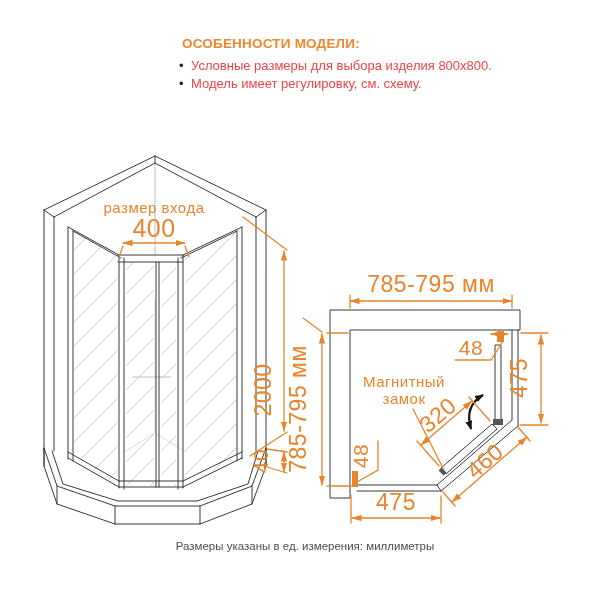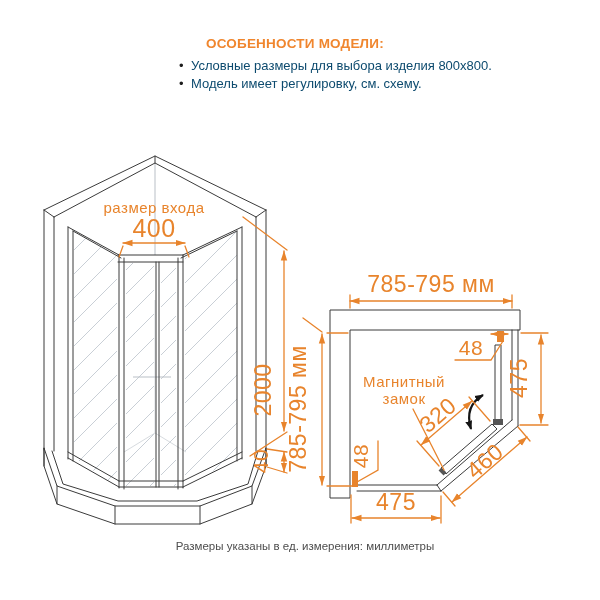--- a/index.html
+++ b/index.html
@@ -1,23 +1,23 @@
 <!DOCTYPE html>
 <html><head>
 <meta charset="utf-8">
 <style>
   html,body{margin:0;padding:0;background:#fff;}
   body{width:600px;height:600px;position:relative;overflow:hidden;
        font-family:"Liberation Sans",sans-serif;}
   .features{position:absolute;left:178px;top:36px;width:372px;}
   .features .title{font-size:13.5px;font-weight:bold;color:#F0862E;
-       margin:0 0 6px 28px;letter-spacing:.2px;}
+       margin:0 0 6px 4px;letter-spacing:.2px;}
   .features ul{margin:0;padding:0;list-style:none;}
   .features li{position:relative;padding-left:13px;font-size:13px;
-       line-height:17.5px;color:#0c4a6e;}
+       line-height:17.5px;color:#ef4444;}
   .features li::before{content:"•";position:absolute;left:1px;top:0;color:#1d1d1d;}
   .note{position:absolute;left:12px;top:540px;width:586px;text-align:center;
        font-size:11.5px;color:#4d4d4d;}
   svg{position:absolute;left:0;top:0;}
   svg text{font-family:"Liberation Sans",sans-serif;}
   .ln{stroke:#3b3b3b;stroke-width:1;fill:none;stroke-linejoin:round;stroke-linecap:round;}
   .lnf{stroke:#3b3b3b;stroke-width:1;fill:#fff;stroke-linejoin:round;}
   .faint{stroke:#b9bfc6;stroke-width:1;fill:none;}
   .vfaint{stroke:#d7dbdf;stroke-width:1;fill:none;}
   .dim{stroke:#E8842C;stroke-width:1.3;fill:none;stroke-linecap:round;}

